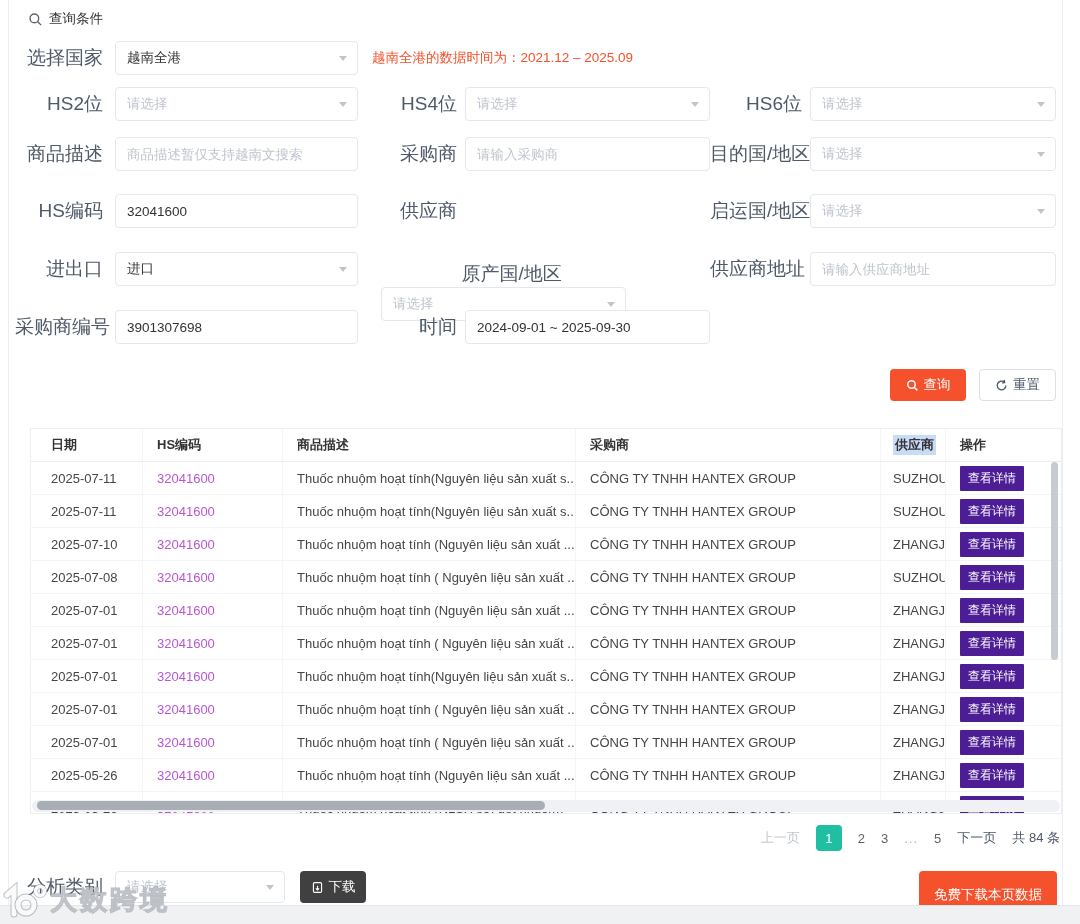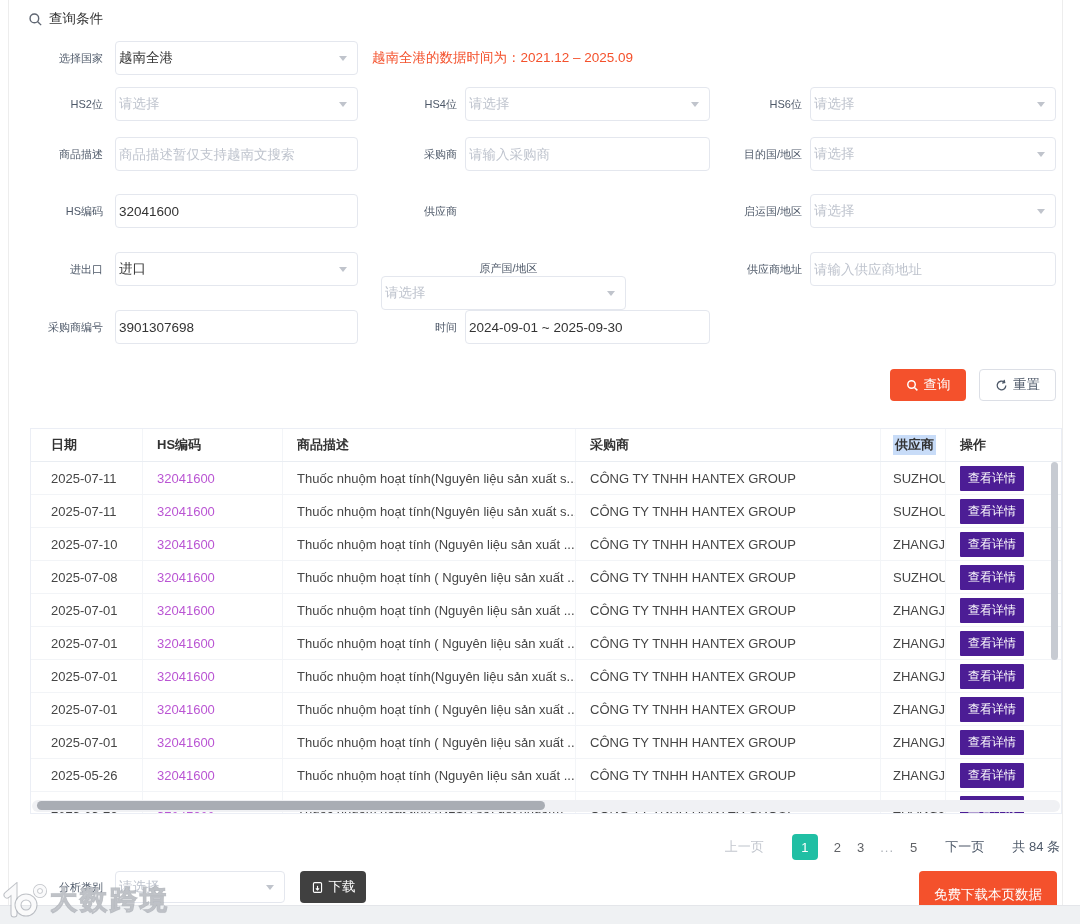--- a/index.html
+++ b/index.html
@@ -10,22 +10,22 @@
   }
   .edge-l { position:absolute; left:8px; top:0; bottom:19px; border-left:1px solid #ededed; }
   .edge-r { position:absolute; left:1062px; top:0; bottom:19px; border-left:1px solid #ededed; }
   .footer-strip { position:absolute; left:0; right:0; bottom:0; height:19px; background:#eff1f3; border-top:1px solid #e4e6ea; }
 
   .section-title { position:absolute; left:28px; top:10px; display:flex; align-items:center; gap:6px; font-size:13.5px; color:#333; }
   .section-title svg { display:block; }
 
   
   .fg { position:absolute; display:flex; align-items:center; height:34px; }
-  .flabel { flex:none; text-align:right; padding-right:12px; font-size:11px; color:#4e5969; white-space:nowrap; }
-  .ctrl { position:relative; flex:none; height:34px; border:1px solid #e4e7ee; border-radius:4px; background:#fff; display:flex; align-items:center; padding:0 26px 0 3px; }
+  .flabel { flex:none; text-align:right; padding-right:12px; font-size:19px; color:#4e5969; white-space:nowrap; }
+  .ctrl { position:relative; flex:none; height:34px; border:1px solid #e4e7ee; border-radius:4px; background:#fff; display:flex; align-items:center; padding:0 26px 0 11px; }
   .ctrl.input-ctrl { padding-right:11px; }
   .ctrl input { width:100%; border:none; outline:none; background:transparent; padding:0; font-family:"Liberation Sans",sans-serif; font-size:13.5px; color:#333; }
   .ctrl input::placeholder { color:#bfc4ce; }
   .ctrl .ph { font-size:13.5px; color:#bfc4ce; white-space:nowrap; overflow:hidden; }
   .ctrl .val { font-size:13.5px; color:#333; white-space:nowrap; overflow:hidden; }
   .caret { position:absolute; right:10px; top:50%; margin-top:-2px; width:0; height:0;
     border-left:4.5px solid transparent; border-right:4.5px solid transparent; border-top:5px solid #c0c4cc; }
 
   .note { position:absolute; left:372px; top:41px; height:34px; display:flex; align-items:center; color:#f4512c; font-size:13.5px; }
 
@@ -47,21 +47,21 @@
   .c6 { flex:1; border-right:none; }
   .td.c2 { color:#ba55d3; }
   .hl { background:#c8dcf8; padding:1px 2px; }
   .view-btn { background:#4c1d95; color:#fff; border:none; border-radius:1px; font-size:12px; padding:4px 8px; font-family:"Liberation Sans",sans-serif; cursor:pointer; white-space:nowrap; }
 
   .vscroll { position:absolute; right:3px; top:33px; width:7px; height:198px; background:#c7cbd2; border-radius:4px; z-index:5; }
   .hs-track { position:absolute; left:1px; right:1px; bottom:1px; height:12px; background:#f0f1f4; border-radius:6px; z-index:6; }
   .hs-thumb { position:absolute; left:5px; top:1px; width:508px; height:9px; background:#a9adb4; border-radius:5px; }
 
   
-  .pagination { position:absolute; top:824px; left:30px; right:20px; height:28px; display:flex; justify-content:flex-end; align-items:center; gap:28px; font-size:13px; color:#606266;margin-top:9px; }
+  .pagination { position:absolute; top:824px; left:30px; right:20px; height:28px; display:flex; justify-content:flex-end; align-items:center; gap:16px; font-size:13px; color:#606266; }
   .prev { color:#c3c7cf; }
   .next { color:#4e5969; }
   .pages { display:flex; align-items:center; gap:16px; }
   .page { color:#606266; }
   .page-active { width:26px; height:26px; background:#20bfa4; color:#fff; border-radius:4px; display:flex; align-items:center; justify-content:center; }
   .dots { color:#aeb2b9; letter-spacing:1px; }
   .total { color:#4e5969; }
 
   
   .btn-download { position:absolute; left:300px; top:871px; width:66px; height:32px; background:#404040; color:#fff; }

